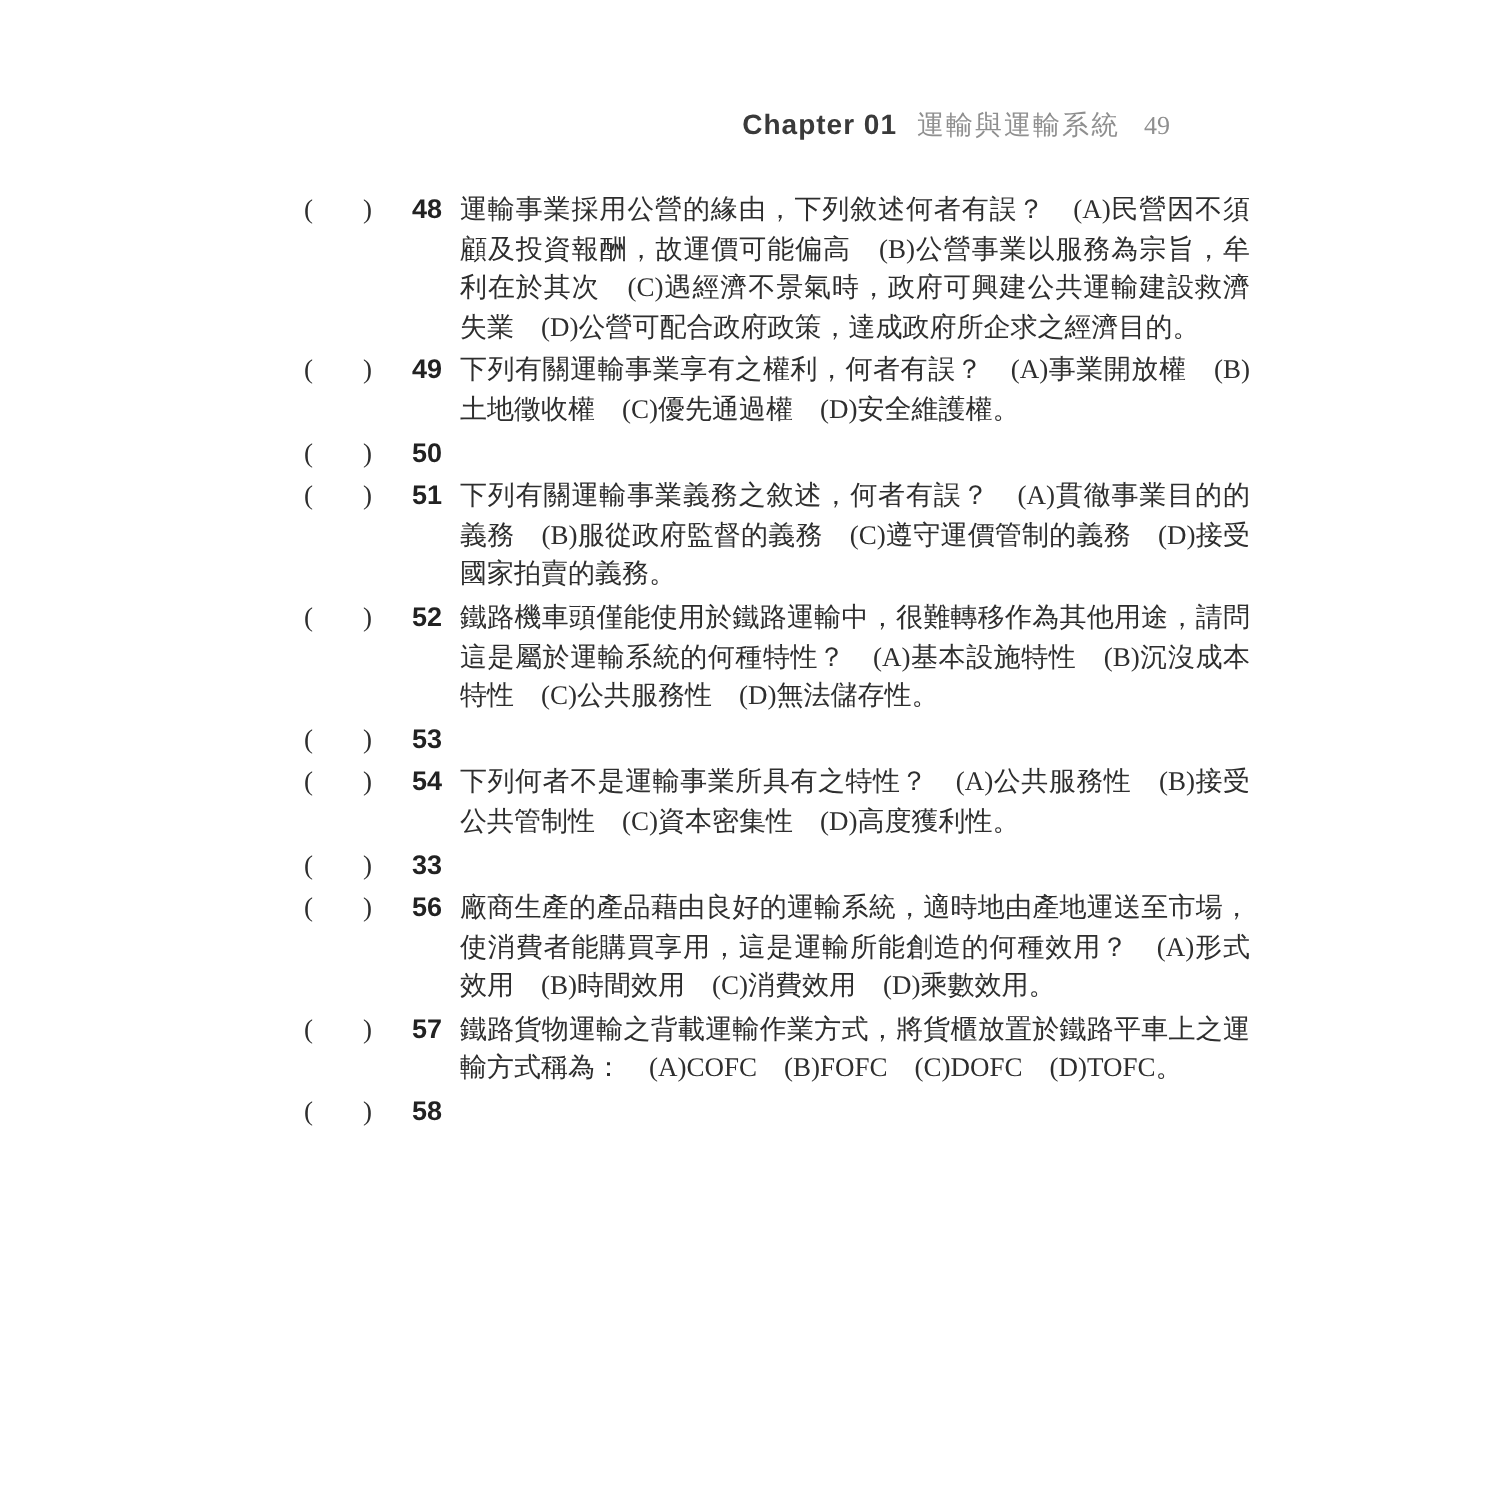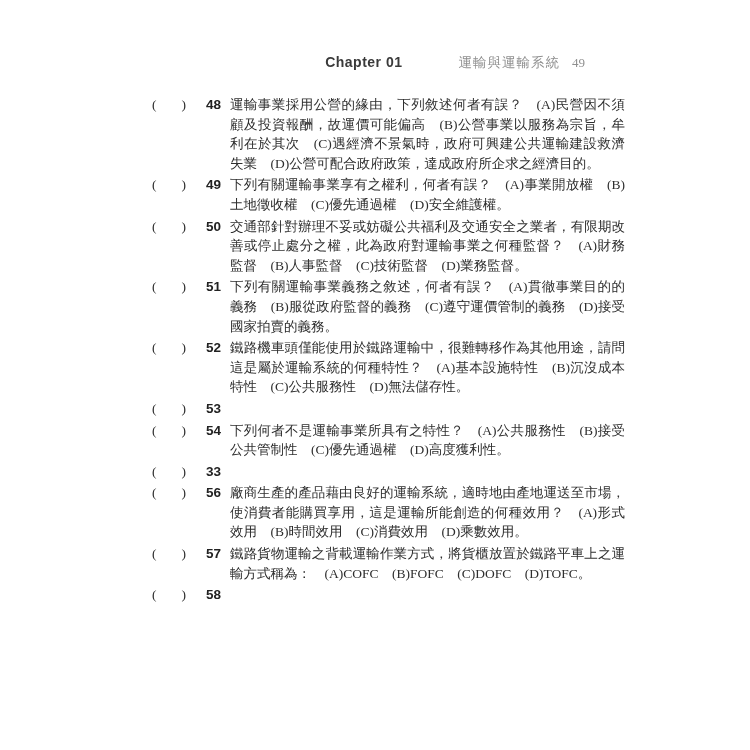--- a/index.html
+++ b/index.html
@@ -35,21 +35,20 @@
     font-family: "Liberation Sans", "DejaVu Sans", sans-serif;
     font-weight: bold;
     font-size: 14px;
     letter-spacing: 0.5px;
     color: #3a3a3a;
   }
   .chapter-title {
     font-size: 13.5px;
     color: #8f8f8f;
     letter-spacing: 1px;
-    margin-left: 46px;
   }
   .page-number {
     font-size: 13px;
     color: #8f8f8f;
     margin-left: 2px;
   }
   
   .questions {
     position: absolute;
     top: 95px;
@@ -116,21 +115,20 @@
     <span class="q-number">49</span>
     <span class="q-text">下列有關運輸事業享有之權利，何者有誤？　(A)事業開放權　(B)土地徵收權　(C)優先通過權　(D)安全維護權。</span>
   </div>
 
   <div class="question">
     <span class="answer-bracket">
       <span>(</span>
       <span>)</span>
     </span>
     <span class="q-number">50</span>
-    <span class="q-text">交通部針對辦理不妥或妨礙公共福利及交通安全之業者，有限期改善或停止處分之權，此為政府對運輸事業之何種監督？　(A)財務監督　(B)人事監督　(C)技術監督　(D)業務監督。</span>
   </div>
 
   <div class="question">
     <span class="answer-bracket">
       <span>(</span>
       <span>)</span>
     </span>
     <span class="q-number">51</span>
     <span class="q-text">下列有關運輸事業義務之敘述，何者有誤？　(A)貫徹事業目的的義務　(B)服從政府監督的義務　(C)遵守運價管制的義務　(D)接受國家拍賣的義務。</span>
   </div>
@@ -151,21 +149,21 @@
     </span>
     <span class="q-number">53</span>
   </div>
 
   <div class="question">
     <span class="answer-bracket">
       <span>(</span>
       <span>)</span>
     </span>
     <span class="q-number">54</span>
-    <span class="q-text">下列何者不是運輸事業所具有之特性？　(A)公共服務性　(B)接受公共管制性　(C)優先通過權　(D)高度獲利性。</span>
+    <span class="q-text">下列何者不是運輸事業所具有之特性？　(A)公共服務性　(B)接受公共管制性　(C)資本密集性　(D)高度獲利性。</span>
   </div>
 
   <div class="question">
     <span class="answer-bracket">
       <span>(</span>
       <span>)</span>
     </span>
     <span class="q-number">33</span>
   </div>
 

